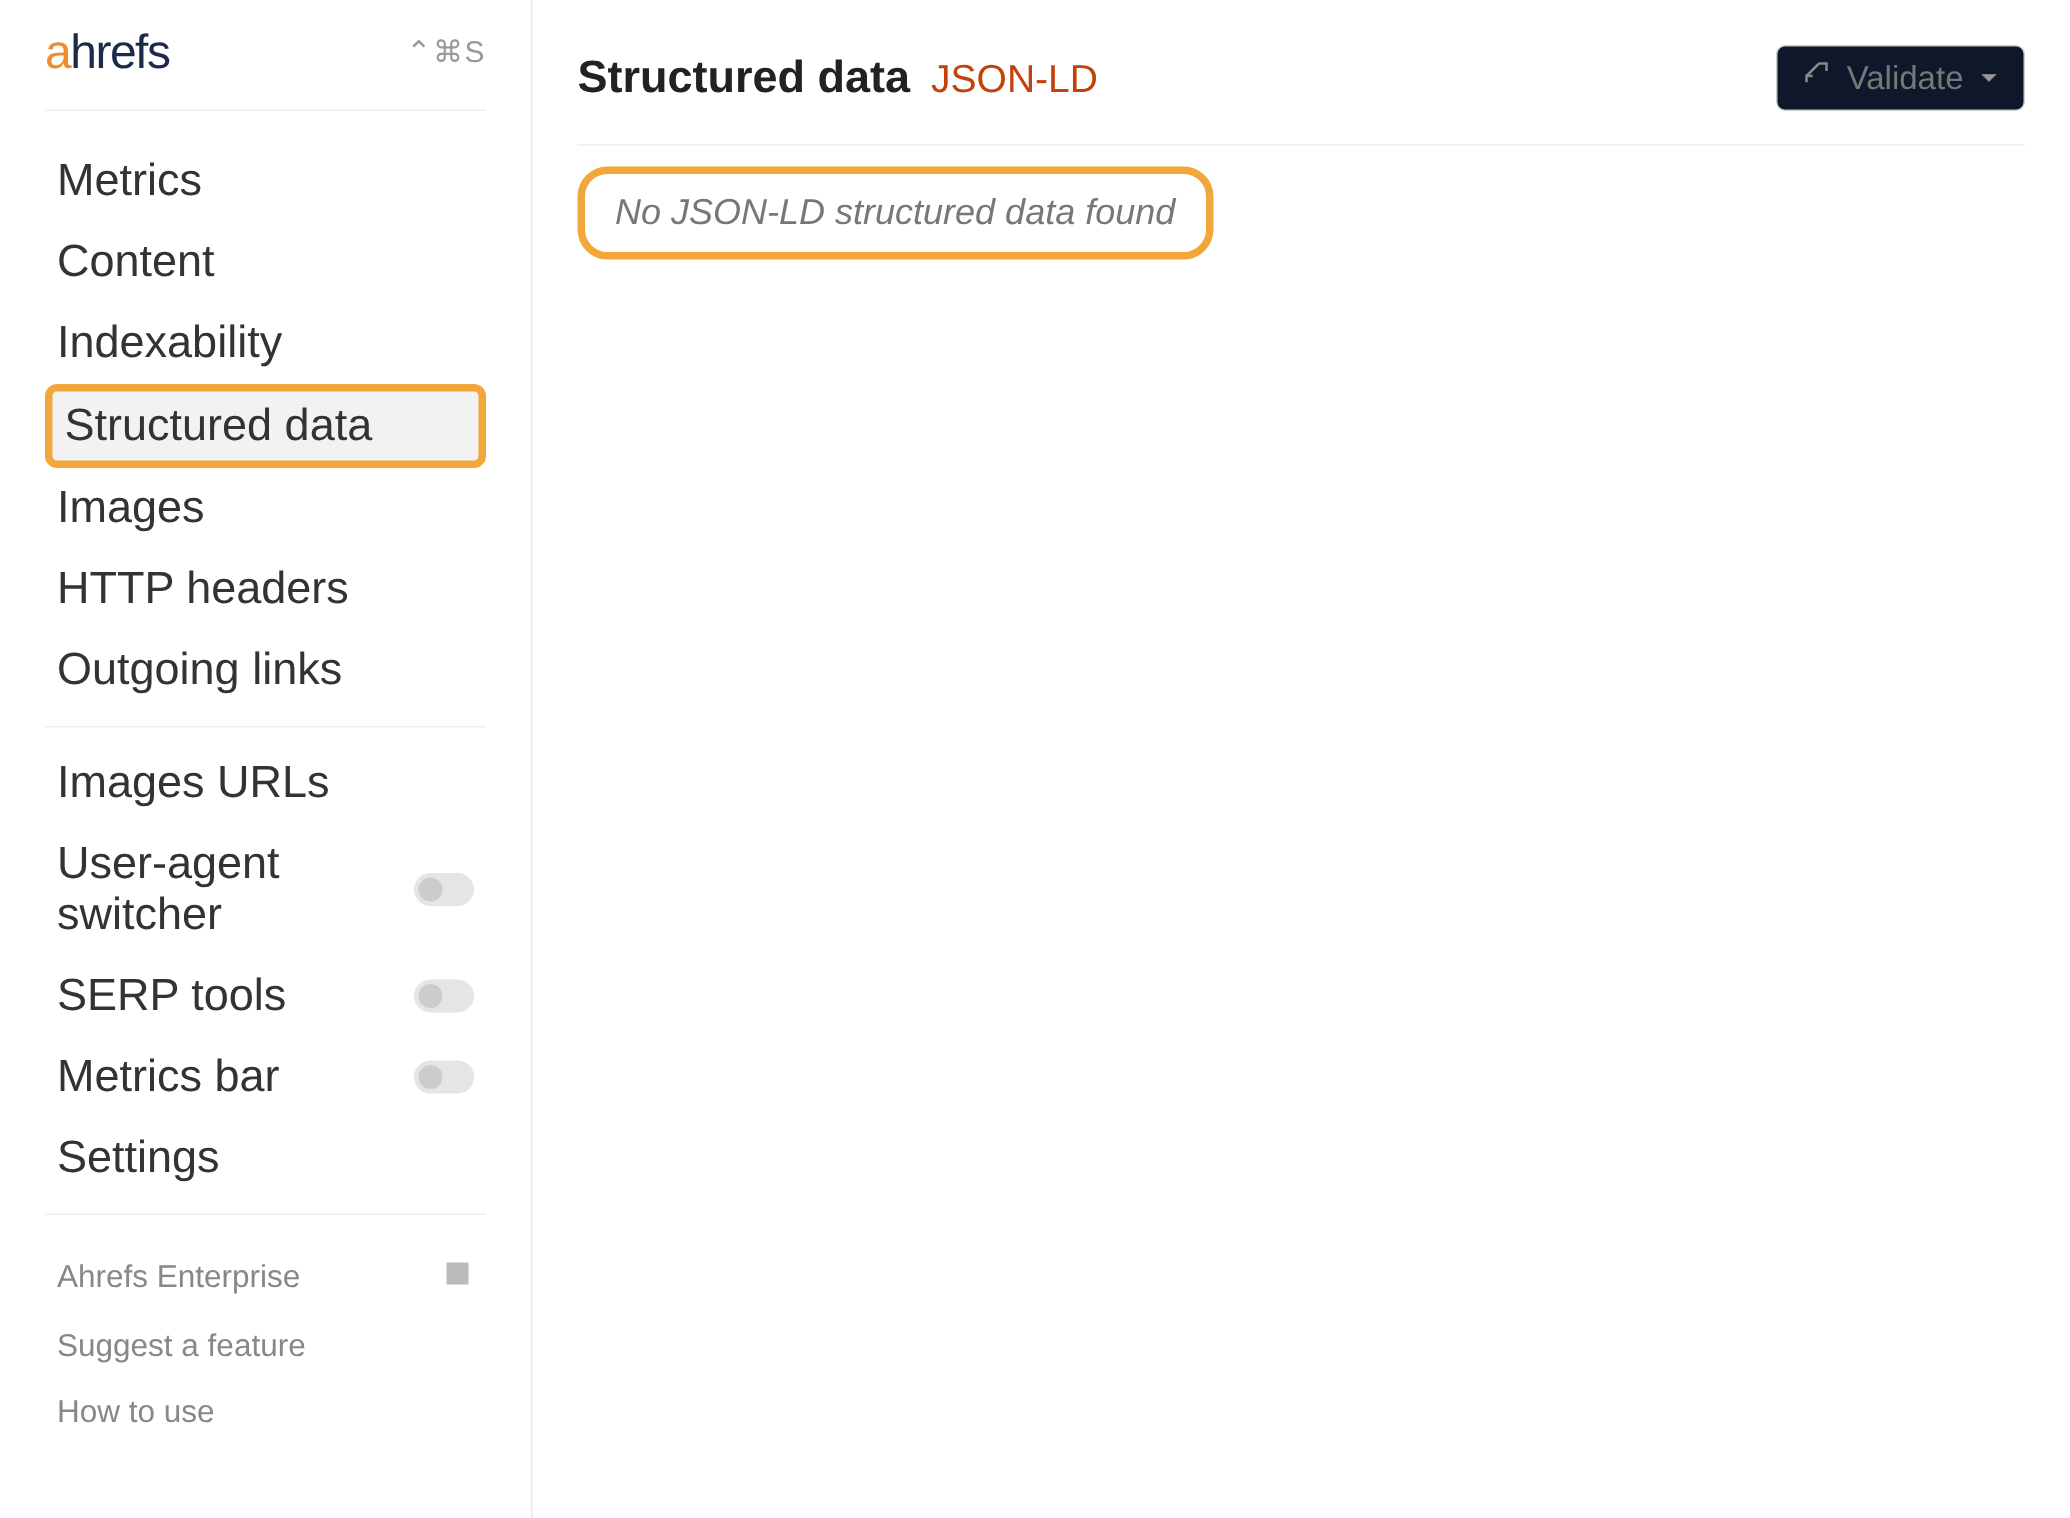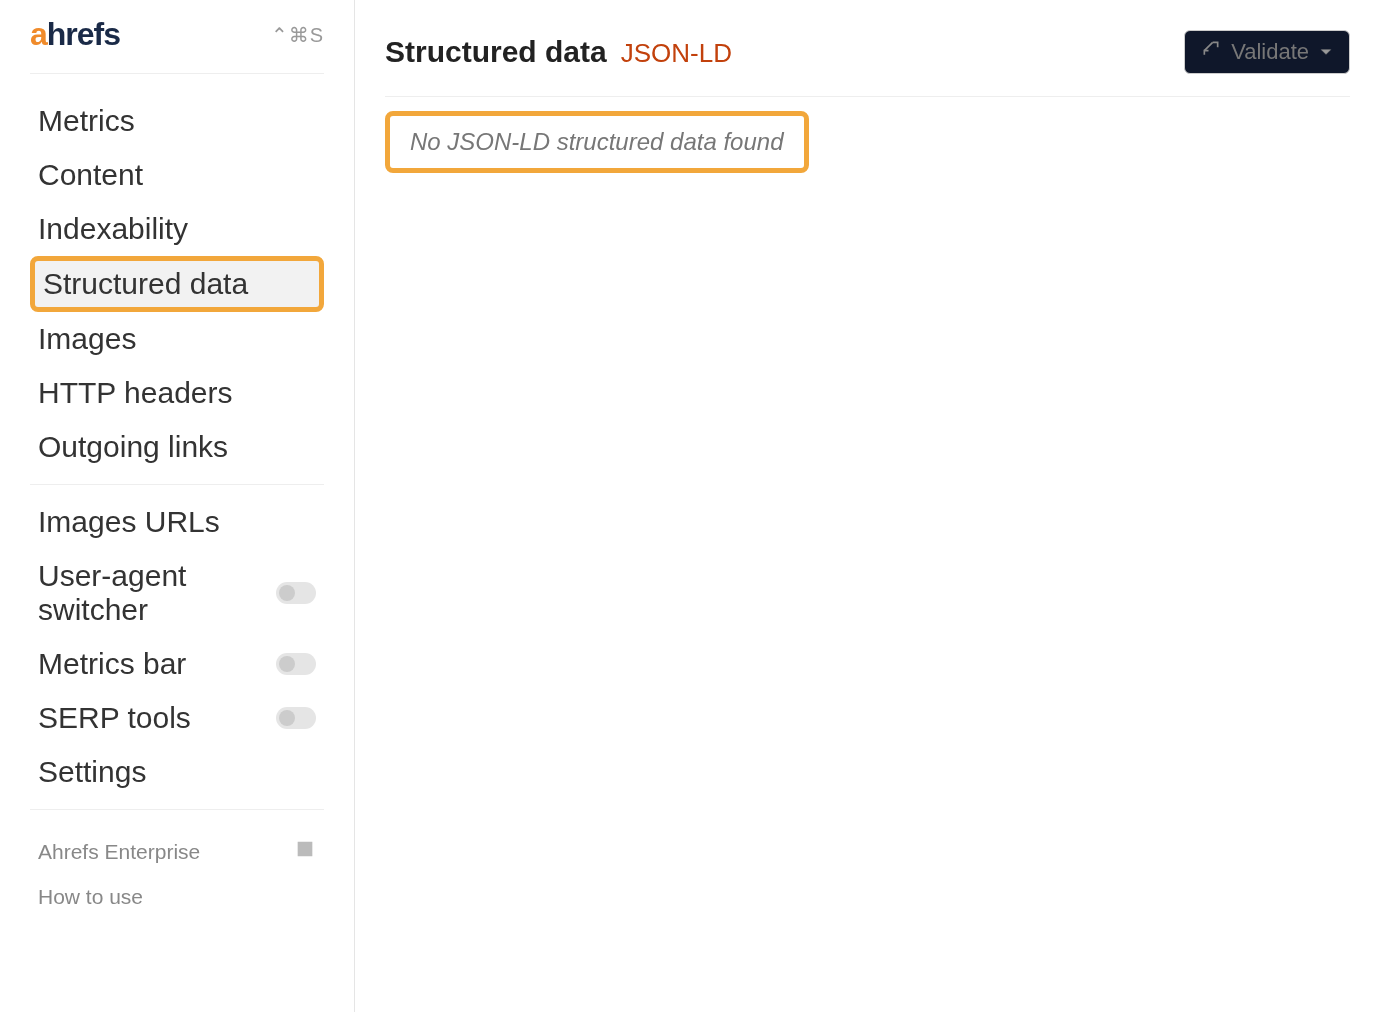--- a/index.html
+++ b/index.html
@@ -22,21 +22,21 @@
     .brand-row {
       display: flex;
       align-items: center;
       justify-content: space-between;
       padding-bottom: 20px;
       margin-bottom: 10px;
       border-bottom: 1px solid #eee;
     }
     .brand {
       font-size: 32px;
-      font-weight: 700;
+      font-weight: 400;
       letter-spacing: -1px;
       color: #1a2a47;
     }
     .brand .a-letter { color: #f08b2b; }
     .shortcut {
       font-size: 20px;
       color: #999;
       letter-spacing: 1px;
     }
     .nav-group {
@@ -133,21 +133,21 @@
       color: #777;
       cursor: pointer;
     }
     .validate-btn svg { width: 20px; height: 20px; stroke: #888; fill: none; }
     .chevron-down svg { width: 14px; height: 14px; fill: #999; }
 
     .message-box {
       margin-top: 14px;
       display: inline-block;
       border: 5px solid #f2a73b;
-      border-radius: 8px;
+      border-radius: 20px;
       padding: 12px 20px;
       font-size: 24px;
       font-style: italic;
       color: #777;
     }
   </style>
 </head>
 <body>
 
 <aside class="sidebar">
@@ -185,41 +185,44 @@
 
     <div class="nav-group">
       <div class="nav-item">
           <span>Images URLs</span>
         </div>
       <div class="nav-item">
         <span>User-agent switcher</span>
         <span class="toggle"></span>
       </div>
       <div class="nav-item">
+        <span>SERP tools</span>
+        <span class="toggle"></span>
+      </div>
+      <div class="nav-item">
         <span>Metrics bar</span>
-        <span class="toggle"></span>
-      </div>
-      <div class="nav-item">
-        <span>SERP tools</span>
         <span class="toggle"></span>
       </div>
       <div class="nav-item">
           <span>Settings</span>
         </div>
     </div>
 
     <div class="footer-group">
       <div class="footer-item">
         <span>Ahrefs Enterprise</span>
         <span class="external-icon">
           <svg viewBox="0 0 24 24">
               <path d="M4 4h16v16H4V4zm6 4l6 4-6 4V8z"></path>
             </svg>
         </span>
       </div>
+      <div class="footer-item">
+          <span>Suggest a feature</span>
+        </div>
       <div class="footer-item">
           <span>How to use</span>
         </div>
     </div>
   </div>
 </aside>
 
 <main class="main">
   <div class="header">
     <div class="title-block">

